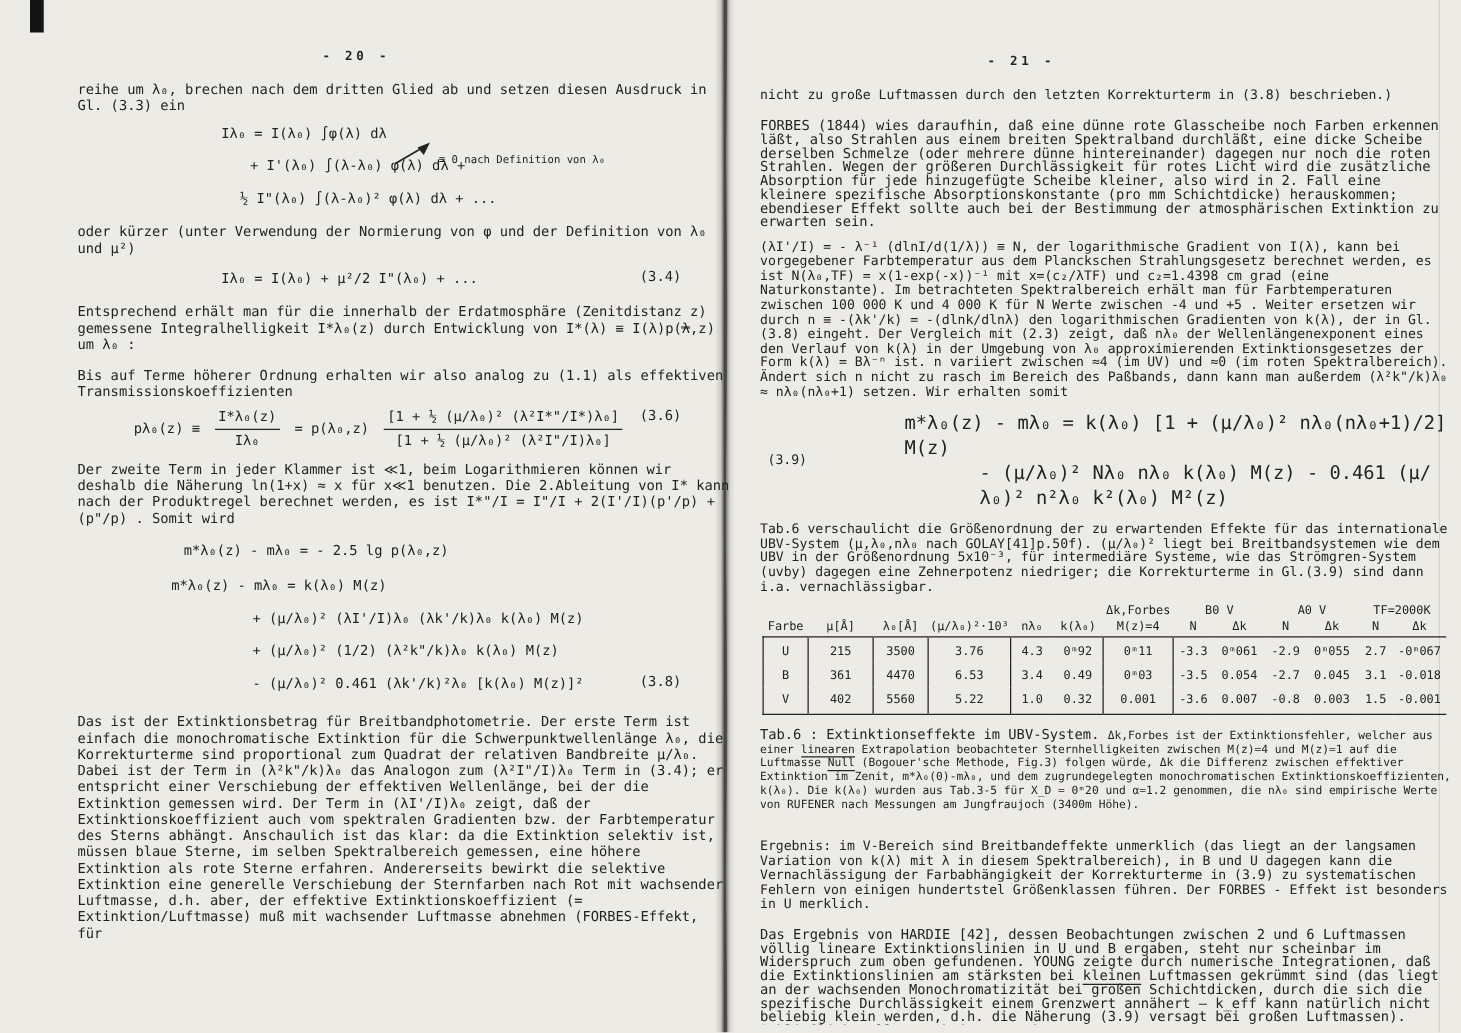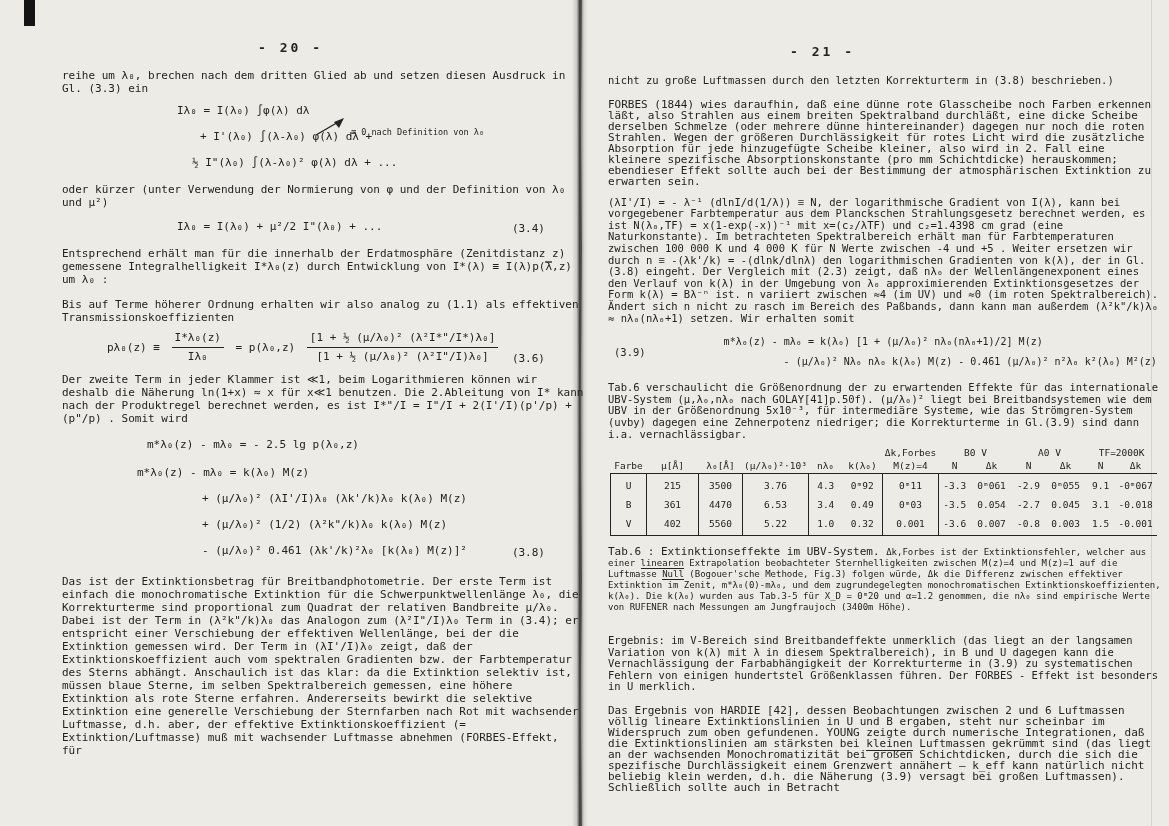--- a/index.html
+++ b/index.html
@@ -14,50 +14,50 @@
   
   .gutter{position:absolute;left:572px;top:0;width:16px;height:826px;
           background:linear-gradient(to right,rgba(0,0,0,0) 0%,rgba(90,88,84,.25) 30%,rgba(40,38,36,.85) 48%,rgba(40,38,36,.55) 56%,rgba(120,118,114,.18) 75%,rgba(0,0,0,0) 100%);}
   .gutter-core{position:absolute;left:579px;top:0;width:3px;height:826px;background:#44423f;opacity:.8;
           clip-path:polygon(0 0,100% 0,60% 15%,100% 30%,50% 50%,100% 70%,55% 85%,100% 100%,0 100%);}
   .corner-mark{position:absolute;left:24px;top:0;width:11px;height:26px;background:#141414;}
   .speck{position:absolute;left:545px;top:261px;width:7px;height:2px;background:#6a6863;}
   .edge-line{position:absolute;left:1151px;top:0;width:1px;height:826px;background:rgba(0,0,0,.10);}
 
   
-  .pageno{font-size:13px;letter-spacing:3px;font-weight:bold;}
+  .pageno{font-size:10px;letter-spacing:3px;font-weight:bold;}
   #page-left .pageno{margin:2px 0 0 196px;}
   #page-right .pageno{margin:2px 0 0 182px;}
   .lp{font-size:11px;line-height:13px;white-space:normal;margin:0;}
   .rp{font-size:10.5px;line-height:11.6px;margin:0;}
   .sm{font-size:11px;line-height:11px;margin:0;}
   .u{border-bottom:1px solid #232323;}
   .eqline{font-size:11px;line-height:16px;}
-  .eqrow{display:flex;justify-content:space-between;align-items:flex-end;}
+  .eqrow{display:flex;justify-content:space-between;align-items:flex-start;}
   .eqno{margin-right:40px;font-size:11px;}
   
   .i45{margin-left:45px}.i60{margin-left:60px}.i75{margin-left:75px}
   .i85{margin-left:85px}.i115{margin-left:115px}.i120{margin-left:120px}
   .i130{margin-left:130px}.i138{margin-left:138px}.i140{margin-left:140px}
   .mt6{margin-top:6px}.mt8{margin-top:8px}.mt10{margin-top:10px}
   .mt12{margin-top:12px}.mt14{margin-top:14px}.mt16{margin-top:16px}.mt22{margin-top:22px}
 
   .frac{display:inline-flex;flex-direction:column;align-items:center;vertical-align:middle;margin:0 5px;}
   .frac .num{border-bottom:1px solid #232323;padding:0 3px 1px;}
   .frac .den{padding-top:1px;}
 
   .eq1wrap{position:relative;}
   .note{position:absolute;left:252px;top:12px;display:flex;align-items:flex-end;gap:3px;}
   .note .notetext{font-size:8.5px;line-height:10px;}
   .arrow{display:inline-block;}
 
   .eq39{display:flex;align-items:center;}
   .eq39 .eqno39{margin-left:6px;font-size:10.5px;}
   .eq39lines{margin-left:78px;}
-  .eq39lines div{font-size:10px;line-height:20px;}
+  .eq39lines div{font-size:15px;line-height:20px;}
 
   
   table.tab6{border-collapse:collapse;margin:8px 0 0 2px;table-layout:fixed;width:522px;}
   .tab6 th{font-weight:normal;font-size:9.5px;line-height:10.5px;padding:0 1px 2px;text-align:center;vertical-align:bottom;}
   .tab6 td{font-size:9.5px;text-align:center;padding:4px 1px;}
   .tab6 tbody tr:first-child td{border-top:1.5px solid #232323;padding-top:6px;}
   .tab6 tbody tr:last-child td{border-bottom:1.5px solid #232323;padding-bottom:6px;}
   .tab6 td.bl{border-left:1px solid #232323;}
   col.c0{width:36px}col.c1{width:52px}col.c2{width:44px}col.c3{width:66px}
   col.c4{width:34px}col.c5{width:40px}col.c6{width:56px}
@@ -208,21 +208,21 @@
         <td class="bl">215</td>
         <td class="bl">3500</td>
         <td class="bl">3.76</td>
         <td class="bl">4.3</td>
         <td>0ᵐ92</td>
         <td class="bl">0ᵐ11</td>
         <td class="bl">-3.3</td>
         <td>0ᵐ061</td>
         <td>-2.9</td>
         <td>0ᵐ055</td>
-        <td>9.1</td>
+        <td>2.7</td>
         <td>-0ᵐ067</td>
       </tr>
       <tr>
         <td class="bl">B</td>
         <td class="bl">361</td>
         <td class="bl">4470</td>
         <td class="bl">6.53</td>
         <td class="bl">3.4</td>
         <td>0.49</td>
         <td class="bl">0ᵐ03</td>

